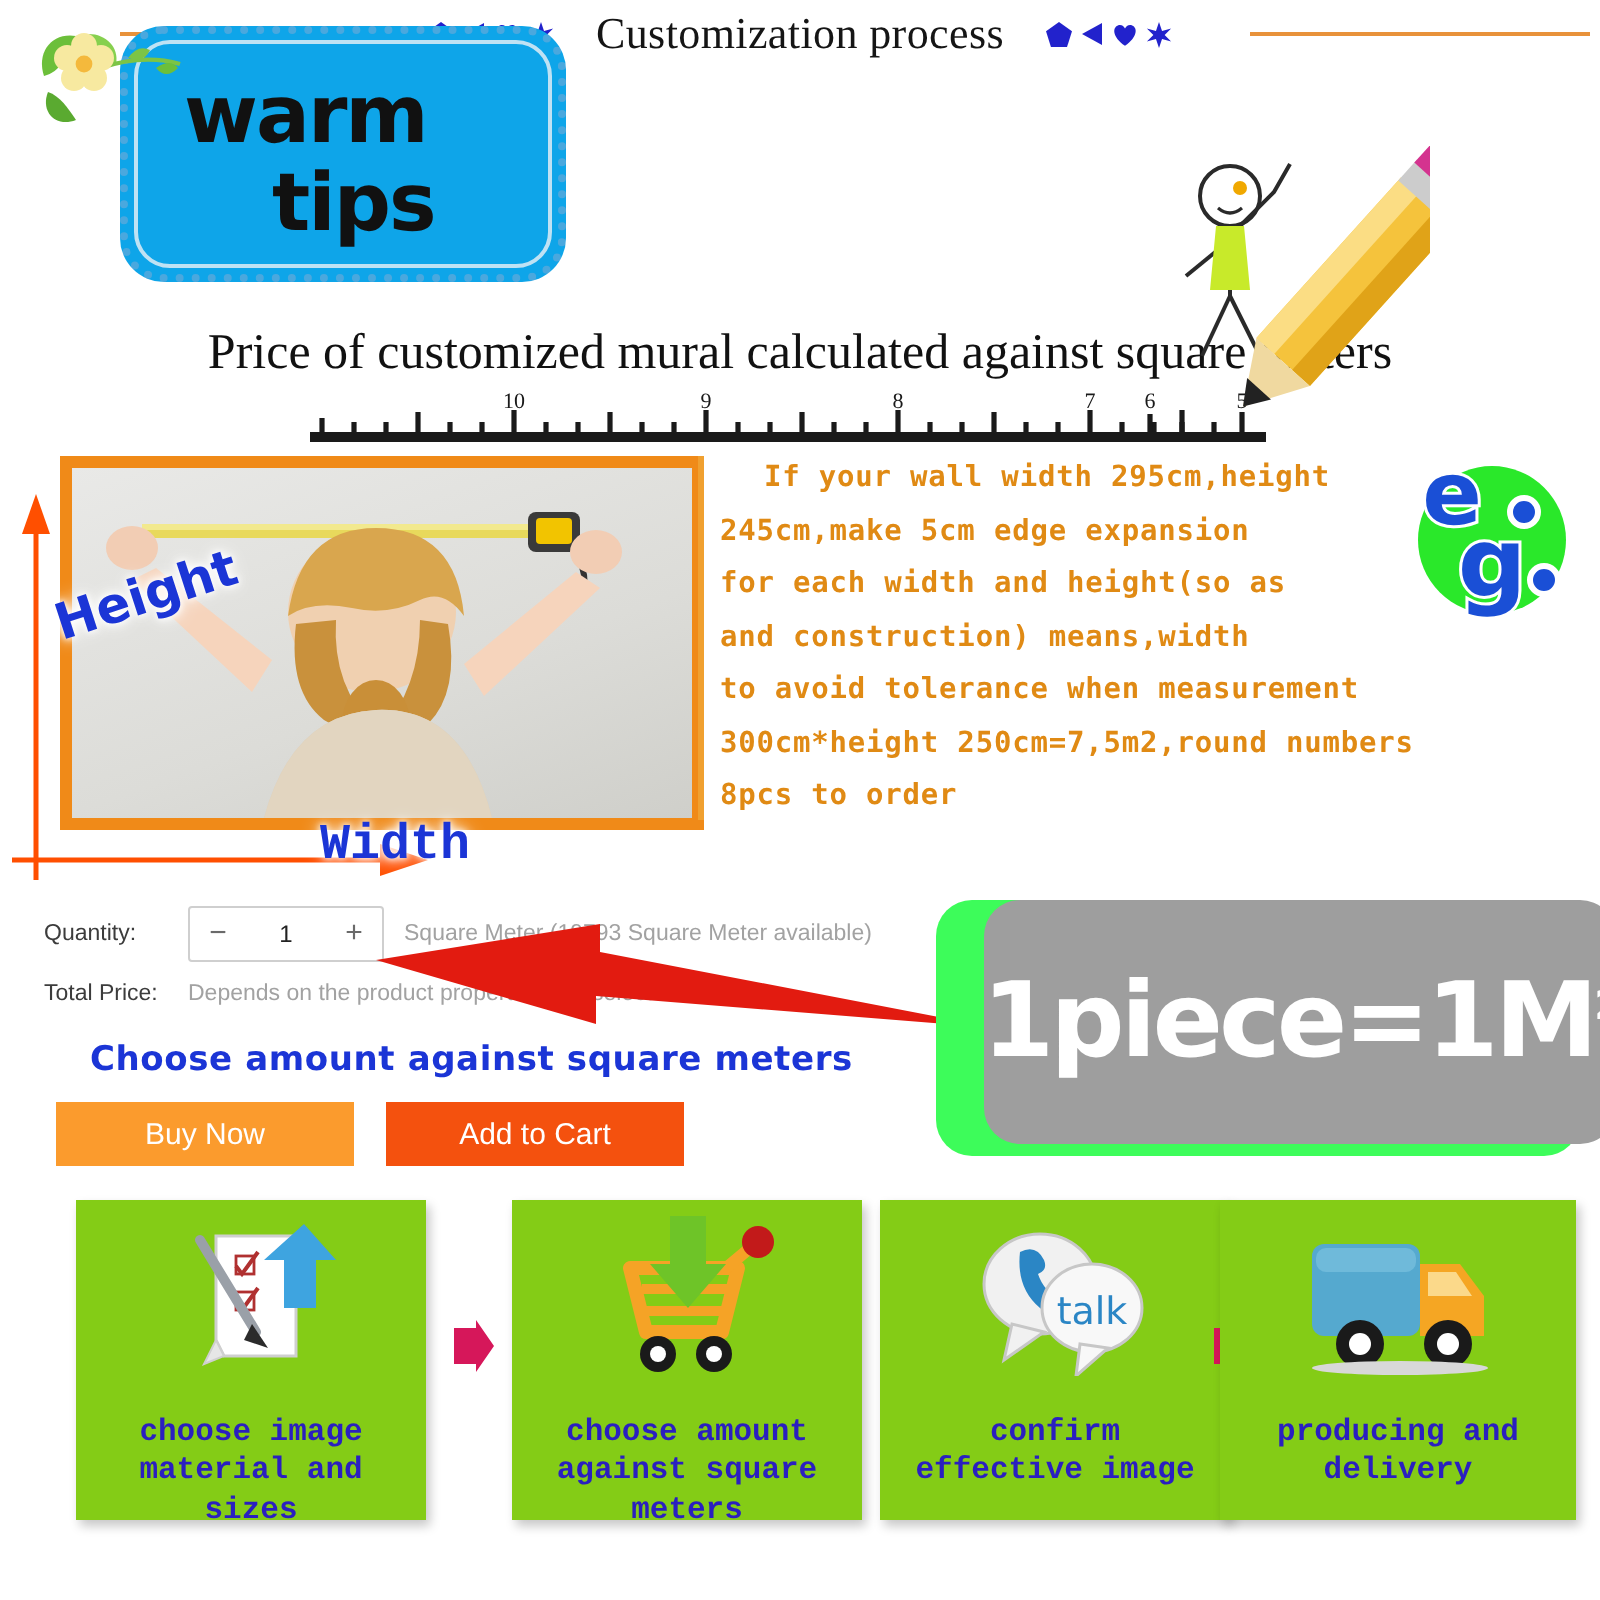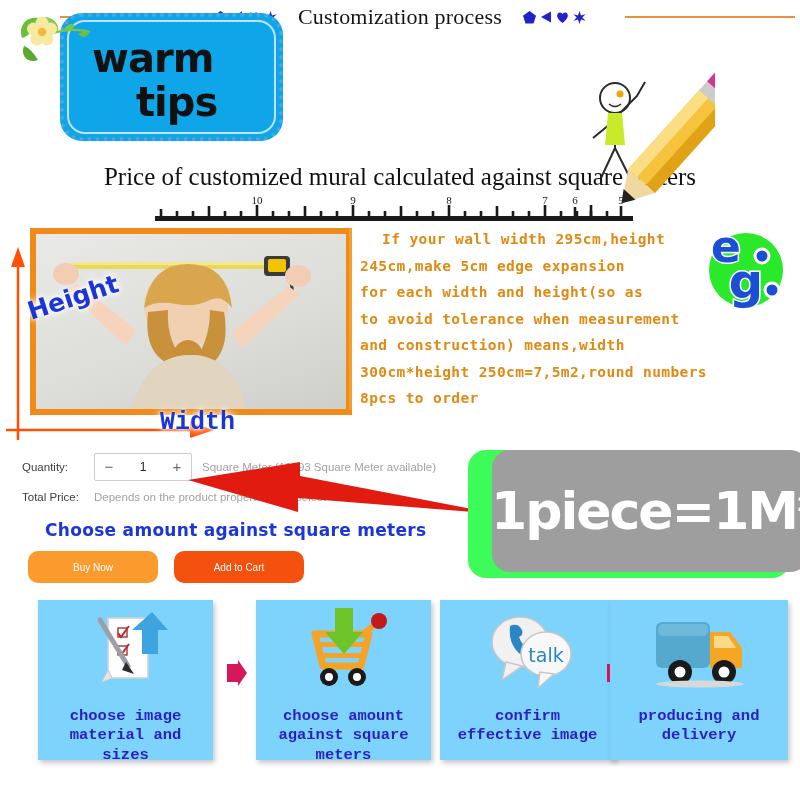--- a/index.html
+++ b/index.html
@@ -77,41 +77,41 @@
   .stepper .btn{flex:0 0 28px;text-align:center;font-family:"Liberation Sans", sans-serif;
     font-size:15px;color:#6a6a6a;line-height:24px;cursor:pointer;}
   .stepper .qty{flex:1;text-align:center;font-family:"Liberation Sans", sans-serif;
     font-size:12px;color:#222;}
   .unit{margin-left:10px;font-family:"Liberation Sans", sans-serif;font-size:11.5px;
     color:#a2a2a2;white-space:nowrap;}
   .tp-val{margin-left:0;font-family:"Liberation Sans", sans-serif;font-size:11.5px;color:#a2a2a2;}
   .choose{position:absolute;left:45px;top:520px;font-family:"DejaVu Sans", sans-serif;
     font-size:17px;font-weight:700;color:#1b35d6;letter-spacing:0.3px;}
   .btns{position:absolute;left:28px;top:551px;display:flex;gap:16px;}
-  .btn-main{width:130px;height:32px;border:none;border-radius:10px;color:#fff;
-    font-family:"Liberation Sans", sans-serif;font-size:10px;cursor:pointer;
+  .btn-main{width:149px;height:32px;border:none;border-radius:0;color:#fff;
+    font-family:"Liberation Sans", sans-serif;font-size:15px;cursor:pointer;
     display:flex;align-items:center;justify-content:center;}
   .buy{background:#fb9b2d;}
   .cart{background:#f4510e;}
 
   
   .redarrow{position:absolute;left:180px;top:462px;width:320px;height:70px;}
 
   
   .piece{position:absolute;left:468px;top:450px;width:322px;height:128px;}
   .piece .glow{position:absolute;inset:0;border-radius:18px;background:#3dfc5a;}
   .piece .plate{position:absolute;left:0;top:0;width:316px;height:122px;
     border-radius:18px;background:#9e9e9e;display:flex;align-items:center;justify-content:center;margin-left:24px;}
   .piece .ptext{font-family:"DejaVu Sans", sans-serif;font-size:52px;font-weight:700;
     color:#fff;letter-spacing:-2px;line-height:1;}
   .piece sup{font-size:20px;vertical-align:super;}
 
   
   .steps{position:absolute;left:0;top:600px;width:800px;height:165px;}
-  .card{position:absolute;top:0;width:175px;height:160px;background:#7dd3fc;
+  .card{position:absolute;top:0;width:175px;height:160px;background:#84cc16;
     box-shadow:2px 3px 5px rgba(0,0,0,0.22);}
   .card .icon{height:82px;display:flex;align-items:flex-end;justify-content:center;padding-top:6px;}
   .card .cap{margin-top:19px;text-align:center;font-family:Liberation Mono, monospace;
     font-size:15.5px;color:#2a1fc0;line-height:1.25;font-weight:700;padding:0 8px;}
   .chev{position:absolute;top:60px;width:22px;height:26px;}
 </style>
 </head>
 <body>
 
 <div class="page">
@@ -281,22 +281,22 @@
     <polygon points="214,205 190,197 190,213" fill="#ff4f00"></polygon>
   </svg>
   <div class="lbl-height">Height</div>
   <div class="lbl-width">Width</div>
 
   <div class="descbar"></div>
   <div class="desc">
     <p class="indent">If your wall width 295cm,height</p>
     <p>245cm,make 5cm edge expansion</p>
     <p>for each width and height(so as</p>
+    <p>and construction) means,width</p>
     <p>to avoid tolerance when measurement</p>
-    <p>and construction) means,width</p>
     <p>300cm*height 250cm=7,5m2,round numbers</p>
     <p>8pcs to order</p>
   </div>
 
   <svg class="eg" viewBox="0 0 88 88">
     <circle cx="46" cy="48" r="37" fill="#2ae82a"></circle>
     <text x="26" y="40" font-family="DejaVu Sans, sans-serif" font-size="44" font-weight="bold" fill="#1a4fd6" stroke="#ffffff" stroke-width="3" paint-order="stroke" text-anchor="middle">e</text>
     <text x="46" y="76" font-family="DejaVu Sans, sans-serif" font-size="48" font-weight="bold" fill="#1a4fd6" stroke="#ffffff" stroke-width="3" paint-order="stroke" text-anchor="middle">g</text>
     <circle cx="62" cy="34" r="7" fill="#1a4fd6" stroke="#fff" stroke-width="3"></circle>
     <circle cx="72" cy="68" r="7" fill="#1a4fd6" stroke="#fff" stroke-width="3"></circle>

